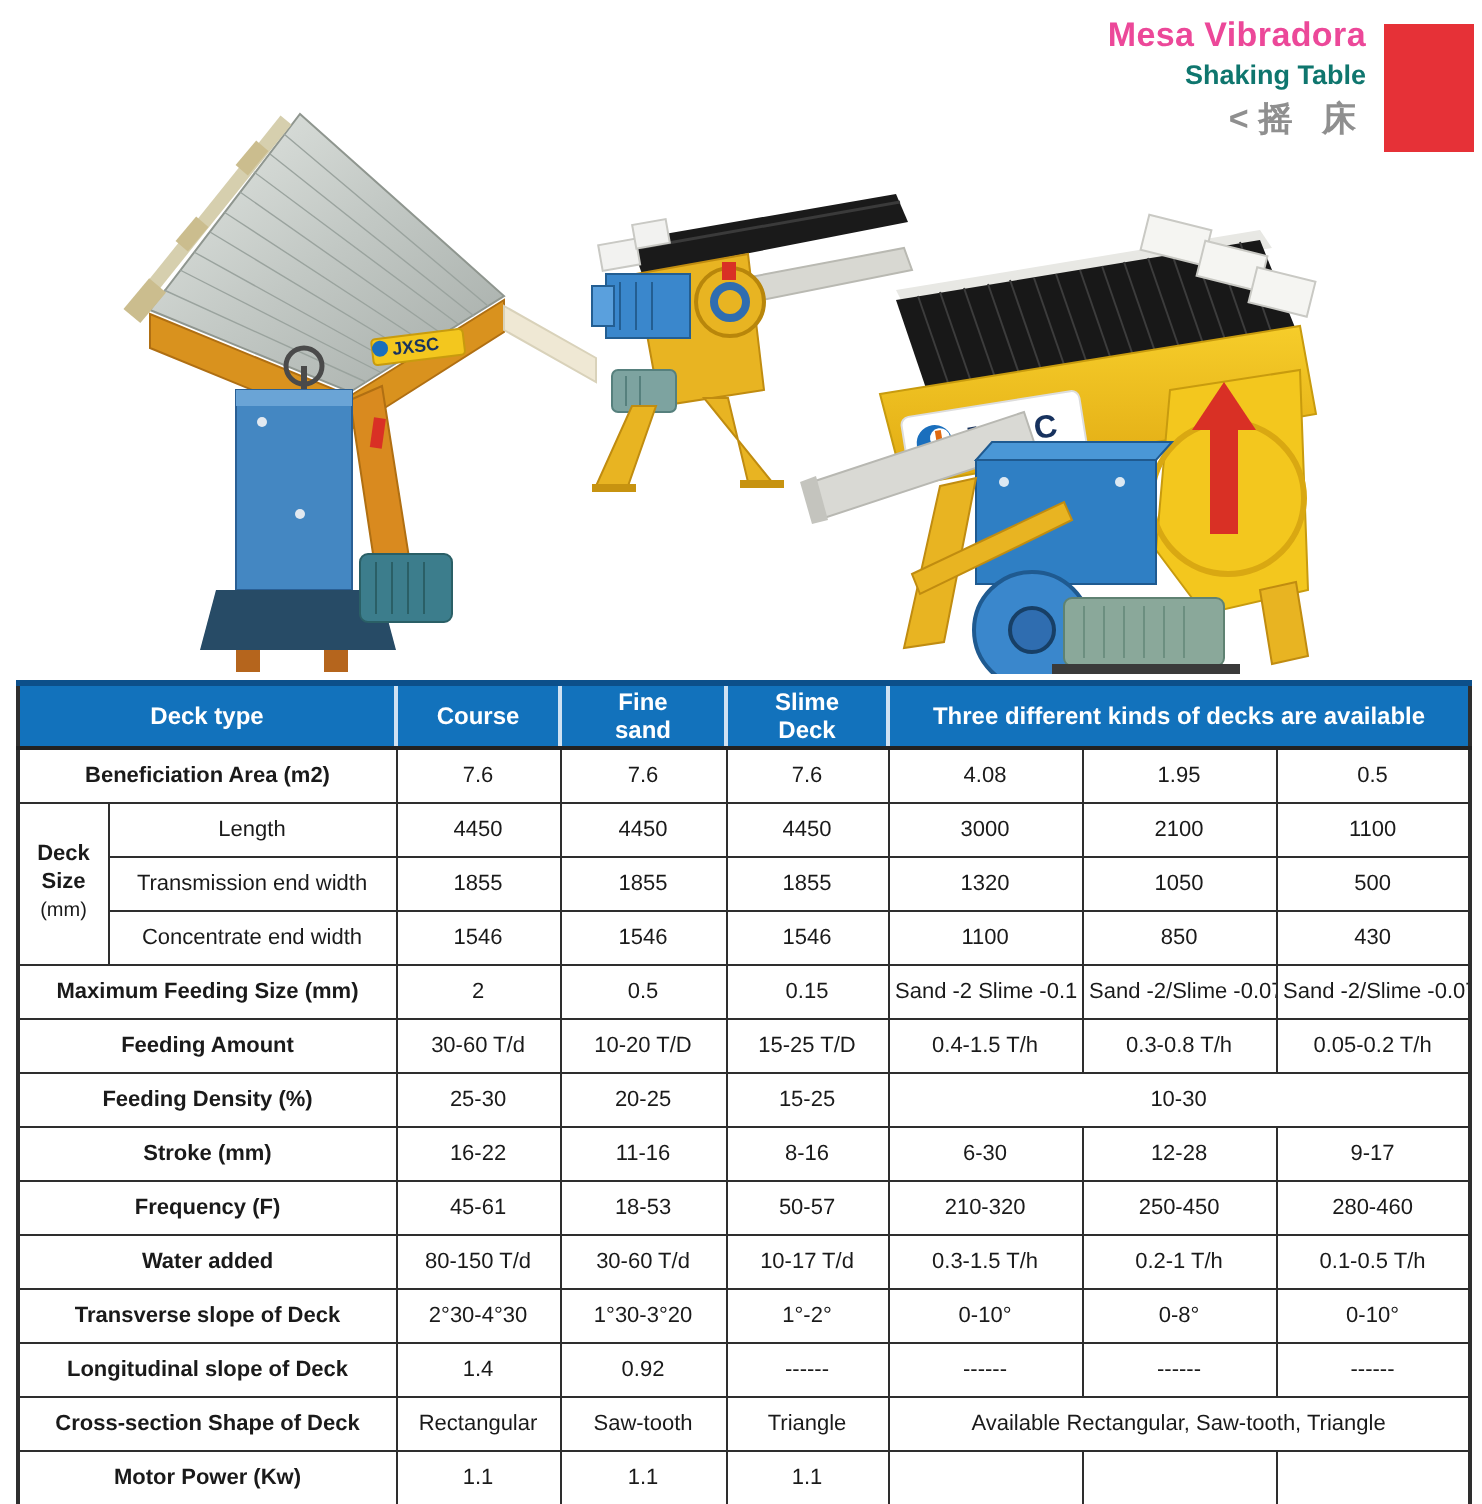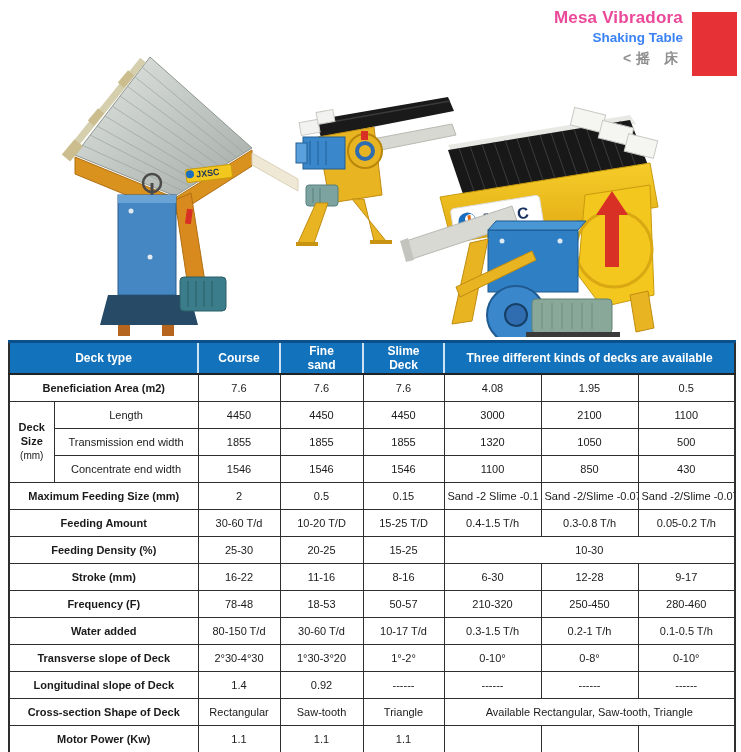--- a/index.html
+++ b/index.html
@@ -2,22 +2,22 @@
 <html><head>
 <meta charset="utf-8">
 <style>
   html,body{margin:0;padding:0;background:#ffffff;}
   body{font-family:"Liberation Sans", sans-serif; color:#1a1a1a;}
   #page{position:relative;width:741px;height:752px;background:#fff;overflow:hidden;}
 
   
   .title-block{position:absolute;top:8px;right:58px;text-align:right;line-height:1.15;}
   .title-main{font-size:17px;font-weight:bold;color:#ec4899;letter-spacing:.2px;}
-  .title-sub{font-size:13.5px;font-weight:bold;color:#3b82f6;margin-top:2px;}
-  .title-cn{font-size:14px;font-weight:bold;color:#8f8f8f;margin-top:5px;letter-spacing:5px;}
+  .title-sub{font-size:13.5px;font-weight:bold;color:#0f766e;margin-top:2px;}
+  .title-cn{font-size:17px;font-weight:bold;color:#8f8f8f;margin-top:5px;letter-spacing:5px;}
   .red-square{position:absolute;left:692px;top:12px;width:45px;height:64px;background:#e63137;}
 
   
   .photos{position:absolute;left:0;top:45px;width:741px;height:292px;}
 
   
   table.spec{position:absolute;left:8px;top:340px;width:726px;border-collapse:collapse;table-layout:fixed;
              border:2px solid #2e2e2e;font-family:"Liberation Sans",sans-serif;}
   table.spec th{background:#1272bc;color:#ffffff;font-size:12px;font-weight:bold;height:25px;
                 border-top:3px solid #0c4f8a;border-bottom:2px solid #222;padding:1px 14px;}
@@ -267,21 +267,21 @@
       <td colspan="2" class="lbl">Stroke (mm)</td>
       <td>16-22</td>
       <td>11-16</td>
       <td>8-16</td>
       <td>6-30</td>
       <td>12-28</td>
       <td>9-17</td>
     </tr>
     <tr>
       <td colspan="2" class="lbl">Frequency (F)</td>
-      <td>78-48</td>
+      <td>45-61</td>
       <td>18-53</td>
       <td>50-57</td>
       <td>210-320</td>
       <td>250-450</td>
       <td>280-460</td>
     </tr>
     <tr>
       <td colspan="2" class="lbl">Water added</td>
       <td>80-150 T/d</td>
       <td>30-60 T/d</td>

